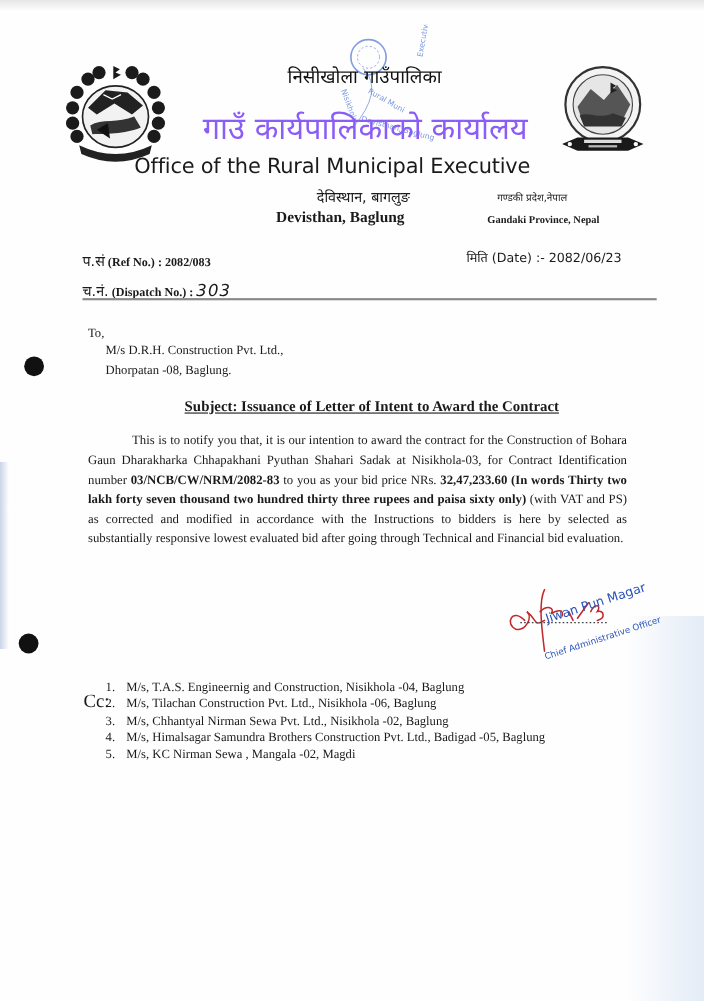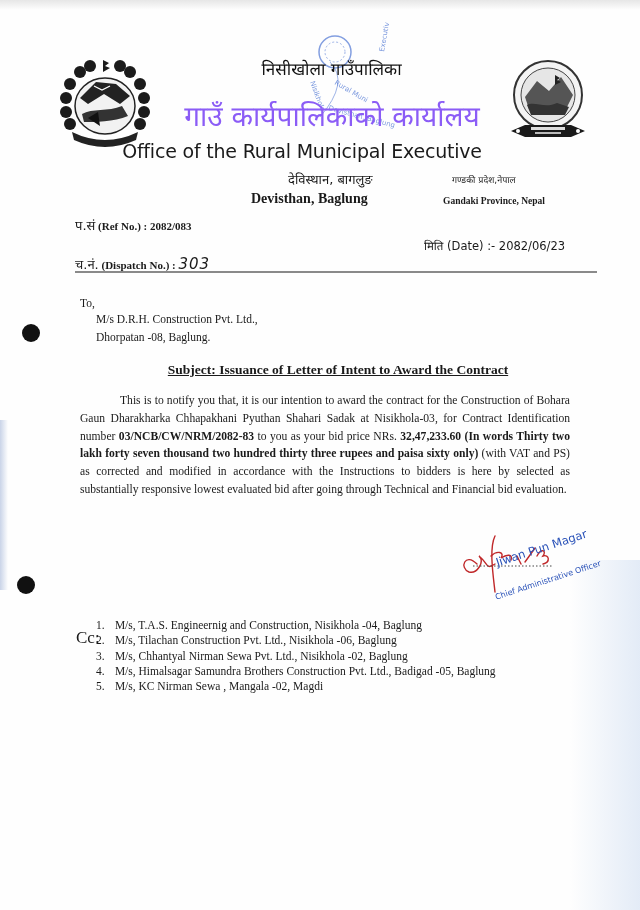--- a/index.html
+++ b/index.html
@@ -28,26 +28,26 @@
     .hdr-np2 { position: absolute; left: 0; width: 640px; top: 96px; text-align: center;
       font-family: "DejaVu Sans", sans-serif; font-size: 28px; color: #8b5cf6; padding-left: 24px; }
     .hdr-en2 { position: absolute; left: 0; width: 584px; top: 140px; text-align: center;
       font-family: "DejaVu Sans", sans-serif; font-size: 19px; padding-left: 20px; letter-spacing: -0.2px; }
     .hdr-np3 { position: absolute; left: 288px; top: 170px; font-family: "DejaVu Sans", sans-serif; font-size: 13px; }
     .hdr-en3 { position: absolute; left: 251px; top: 191px; font-size: 14px; font-weight: bold; }
     .hdr-np4 { position: absolute; left: 452px; top: 173px; font-family: "DejaVu Sans", sans-serif; font-size: 9px; }
     .hdr-en4 { position: absolute; left: 443px; top: 196px; font-size: 9.5px; font-weight: bold; }
 
     
-    .ref { position: absolute; left: 75px; top: 216px; font-size: 11px; font-weight: bold; }
+    .ref { position: absolute; left: 75px; top: 228px; font-size: 11px; font-weight: bold; }
     .ref .np { font-family: "DejaVu Sans", sans-serif; font-size: 13px; font-weight: normal; }
     .dispatch { position: absolute; left: 75px; top: 255px; font-size: 11px; font-weight: bold; }
     .dispatch .np { font-family: "DejaVu Sans", sans-serif; font-size: 13px; font-weight: normal; margin-top: 35px; }
     .dispatch .hand { font-family: "DejaVu Sans", sans-serif; font-size: 15px; font-weight: normal; font-style: italic; letter-spacing: 1px; }
-    .date { position: absolute; left: 424px; top: 226px; font-family: "DejaVu Sans", sans-serif; font-size: 11.5px; margin-top: 12px; }
+    .date { position: absolute; left: 424px; top: 226px; font-family: "DejaVu Sans", sans-serif; font-size: 11.5px; }
     .rule { position: absolute; left: 75px; top: 271px; width: 522px; height: 2px; background: #8a8a8a; }
 
     
     .to { position: absolute; left: 80px; top: 297px; font-size: 11.5px; }
     .addr1 { position: absolute; left: 96px; top: 313px; font-size: 11.5px; }
     .addr2 { position: absolute; left: 96px; top: 331px; font-size: 11.5px; }
 
     .subject { position: absolute; left: 0; width: 640px; top: 362px; text-align: center;
       font-size: 13.5px; font-weight: bold; text-decoration: underline; padding-left: 36px; }
 

